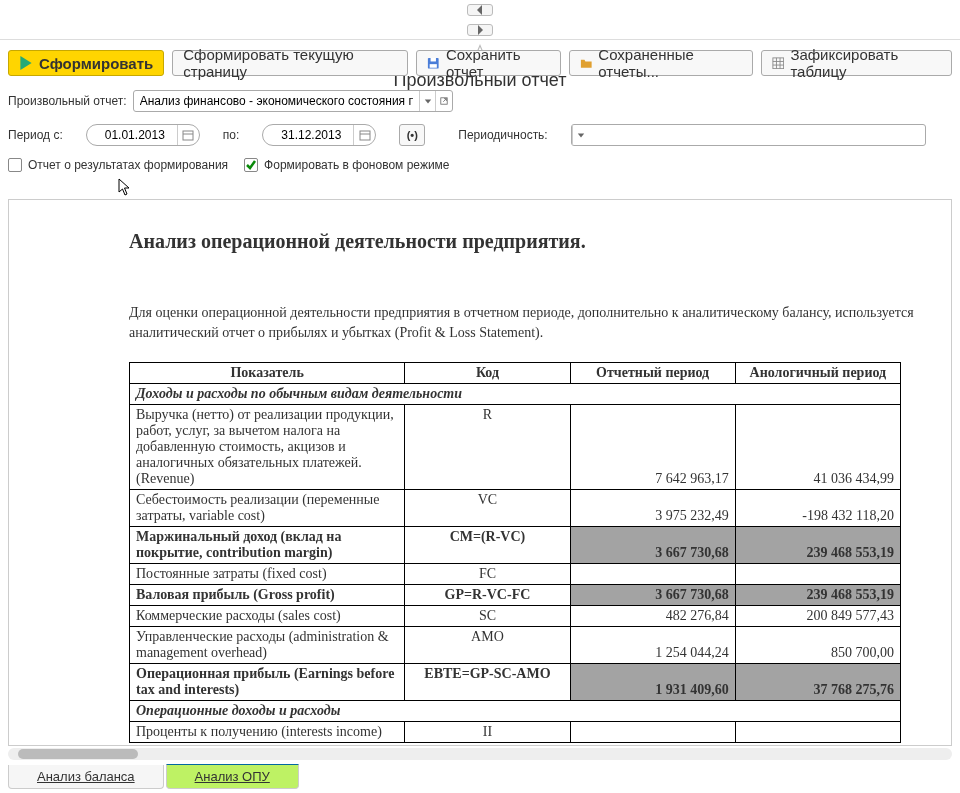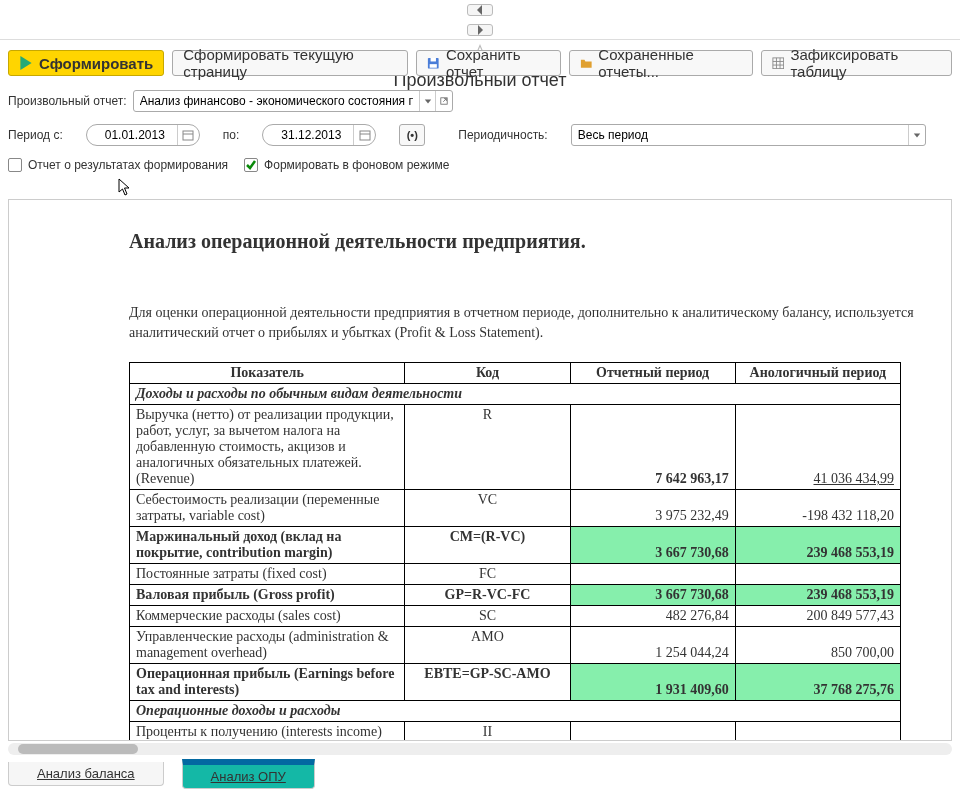--- a/index.html
+++ b/index.html
@@ -54,35 +54,35 @@
   .report-h1 { font-family: "Times New Roman", serif; font-size: 20px; font-weight: bold; margin-bottom: 50px; }
   .report-intro { font-family: "Times New Roman", serif; font-size: 14px; line-height: 1.4; margin-bottom: 20px; }
 
   table.report { border-collapse: collapse; width: 772px; font-family: "Times New Roman", serif; font-size: 14px; }
   table.report th, table.report td { border: 1px solid #000; padding: 2px 6px; vertical-align: top; }
   table.report th { font-weight: bold; text-align: center; }
   table.report td.code { text-align: center; }
   table.report td.num { text-align: right; white-space: nowrap; }
   table.report tr.section-row td { text-align: left; font-weight: bold; font-style: italic; }
   table.report tr.bold td { font-weight: bold; }
-  table.report td.highlight { background: #86efac; }
+  table.report td.highlight { background: #a3a3a3; }
 
   .col-ind { width: 250px; }
   .col-code { width: 150px; }
   .col-rep { width: 150px; }
   .col-ana { width: 150px; }
 
   
   .hscroll { height: 12px; background: #eee; margin: 2px 8px 4px; border-radius: 6px; position: relative; }
   .hscroll .thumb { position: absolute; left: 10px; top: 1px; height: 10px; width: 120px; background: #bbb; border-radius: 5px; }
 
   
   .tabs { display: flex; align-items: center; gap: 0; padding: 0 8px 4px; }
   .tab { border: 1px solid #ccc; border-top: none; padding: 4px 28px; font-size: 13px; background: #f6f6f6; cursor: pointer; border-radius: 0 0 4px 4px; margin-right: 2px; text-decoration: underline; }
-  .tab.active { background: #14b8a6; font-weight: normal; border-top: 6px solid #0369a1; margin-left: 16px; }
+  .tab.active { background: #bef264; font-weight: normal; border-top: 1px solid #0369a1; }
 
   .cursor-arrow { position: absolute; left: 118px; top: 178px; pointer-events: none; }
   .cursor-arrow svg { width: 14px; height: 18px; }
 </style>
 </head>
 <body>
 
 <div class="app">
 
   <div class="titlebar">
@@ -184,21 +184,20 @@
       <div class="cal">
           <svg viewBox="0 0 12 12">
             <rect x="1" y="2" width="10" height="9" fill="none" stroke="#888"></rect>
             <line x1="1" y1="5" x2="11" y2="5" stroke="#888"></line>
           </svg>
         </div>
     </div>
     <div class="period-btn">(•)</div>
     <span class="label" style="margin-left:10px;">Периодичность:</span>
     <div class="select-field" style="width:355px;">
-      <input type="text" value="Весь период" style="">
       <div class="drop">
           <svg viewBox="0 0 10 10">
             <path d="M1 3 L9 3 L5 8 Z"></path>
           </svg>
         </div>
     </div>
   </div>
 
   <div class="checkbox-row">
     <div class="chk">
@@ -235,22 +234,22 @@
             <th>Анологичный период</th>
           </tr>
         </thead>
         <tbody>
           <tr class="section-row">
               <td colspan="4">Доходы и расходы по обычным видам деятельности</td>
             </tr>
           <tr>
             <td>Выручка (нетто) от реализации продукции, работ, услуг, за вычетом налога на добавленную стоимость, акцизов и аналогичных обязательных платежей. (Revenue)</td>
             <td class="code">R</td>
-            <td class="num" style="vertical-align:bottom;font-weight:bold;">7 642 963,17</td>
-            <td class="num" style="vertical-align:bottom;text-decoration:underline;">41 036 434,99</td>
+            <td class="num" style="vertical-align:bottom;">7 642 963,17</td>
+            <td class="num" style="vertical-align:bottom;">41 036 434,99</td>
           </tr>
           <tr>
             <td>Себестоимость реализации (переменные затраты, variable cost)</td>
             <td class="code">VC</td>
             <td class="num" style="vertical-align:bottom;">3 975 232,49</td>
             <td class="num" style="vertical-align:bottom;">-198 432 118,20</td>
           </tr>
           <tr class="bold">
             <td>Маржинальный доход (вклад на покрытие, contribution margin)</td>
             <td class="code">CM=(R-VC)</td>

